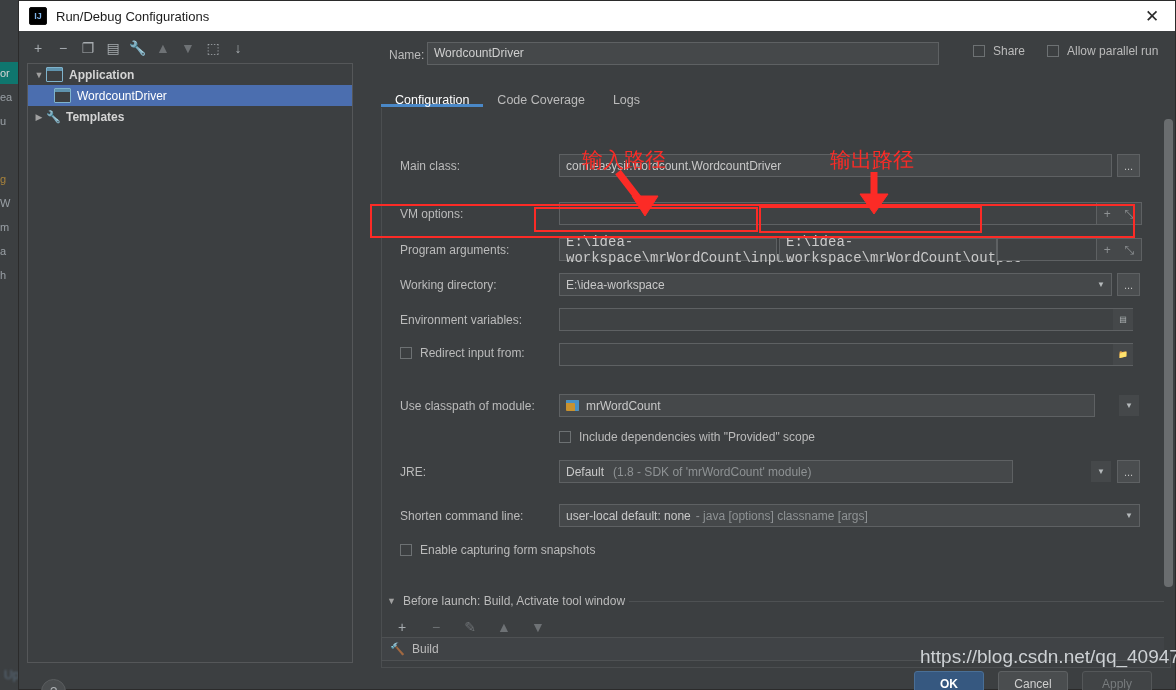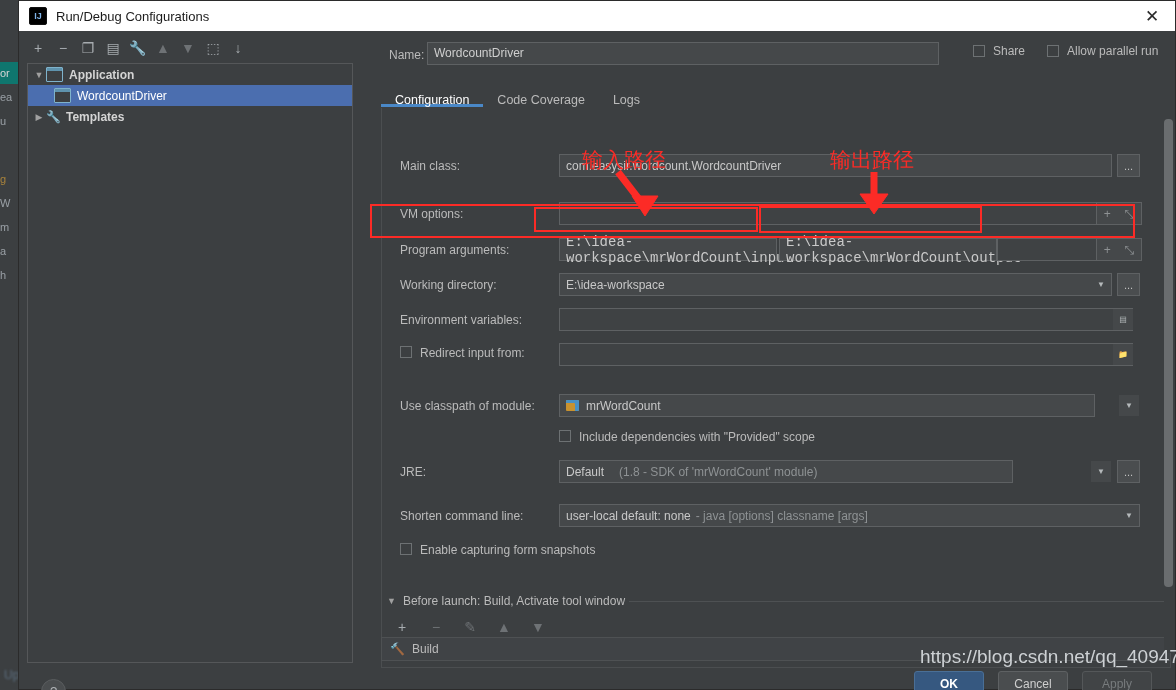--- a/index.html
+++ b/index.html
@@ -88,21 +88,21 @@
      box-sizing:border-box;display:flex;align-items:center;justify-content:center;
      color:#c0c0c0;font-size:11px;}
   .expbox{position:absolute;height:23px;width:46px;background:#45484a;border:1px solid #5e6163;
      box-sizing:border-box;display:flex;align-items:center;justify-content:space-around;
      color:#8e9294;font-size:12px;}
   .ddbtn{position:absolute;height:21px;width:20px;background:#45484a;
      display:flex;align-items:center;justify-content:center;color:#b5b9bb;font-size:8px;}
   .mono{font-family:"Liberation Mono", monospace;font-size:14px;letter-spacing:0px;color:#c9c9c9;}
   .dim2{color:#8e9294;}
 
-  .chkrow{position:absolute;display:flex;align-items:flex-start;gap:8px;font-size:12px;color:#bbbbbb;}
+  .chkrow{position:absolute;display:flex;align-items:center;gap:8px;font-size:12px;color:#bbbbbb;}
   #bl-head{position:absolute;left:26px;top:563px;display:flex;align-items:center;gap:7px;
      font-size:12px;color:#bbbbbb;}
   #bl-rule{position:absolute;left:268px;top:570px;width:542px;height:1px;background:#4e5153;}
   #bl-toolbar{position:absolute;left:30px;top:585px;display:flex;align-items:center;gap:12px;}
   #bl-list{position:absolute;left:20px;top:606px;width:790px;height:24px;
      background:#404346;border:1px solid #4e5153;box-sizing:border-box;
      display:flex;align-items:center;padding-left:8px;gap:7px;}
 
   #btnbar{position:absolute;left:0;top:630px;width:1158px;height:42px;}
   .dbtn{position:absolute;top:10px;height:26px;width:70px;border-radius:3px;
@@ -307,21 +307,21 @@
         <div class="chkrow" style="left:177px;top:322px">
           <span class="cbx"></span>
           <span>Include dependencies with "Provided" scope</span>
         </div>
 
         <div class="frow" style="top:350px">
           <span class="lbl">JRE:</span>
         </div>
         <div class="fld" style="left:177px;top:352px;width:454px">
           <span>Default</span>
-          <span class="dim2" style="margin-left:15px">(1.8 - SDK of 'mrWordCount' module)</span>
+          <span class="dim2" style="margin-left:9px">(1.8 - SDK of 'mrWordCount' module)</span>
         </div>
         <div class="ddbtn" style="left:709px;top:353px">▼</div>
         <div class="sqbtn" style="left:735px;top:352px">...</div>
 
         <div class="frow" style="top:394px">
           <span class="lbl">Shorten command line:</span>
         </div>
         <div class="fld" style="left:177px;top:396px;width:581px">
           <span>user-local default: none</span>
           <span class="dim2" style="margin-left:5px">- java [options] classname [args]</span>

